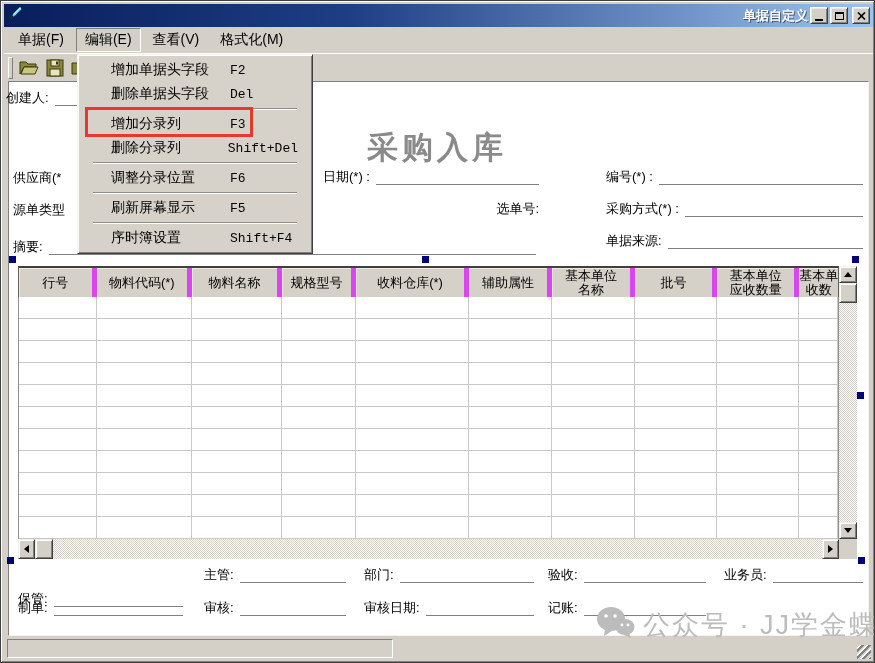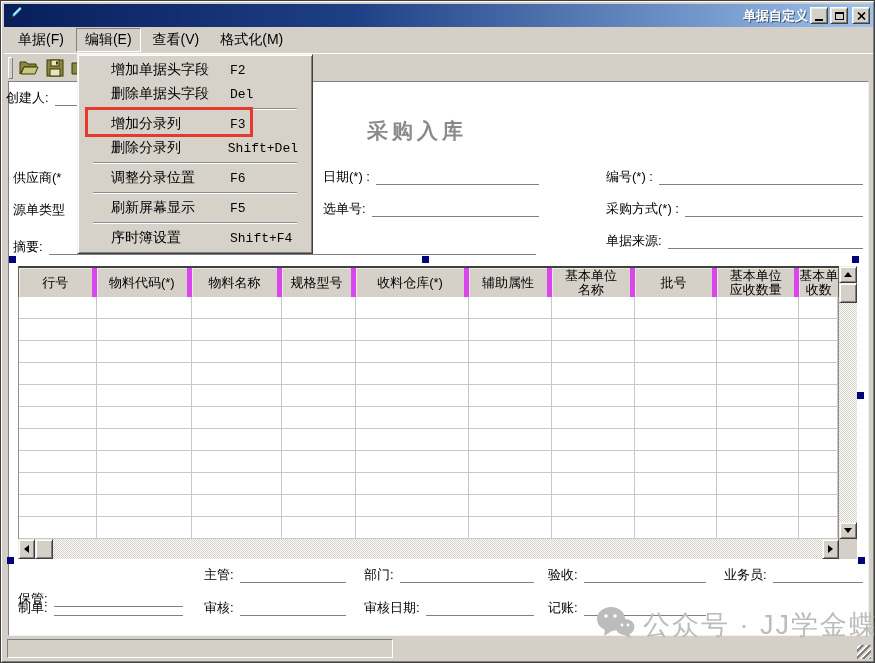--- a/index.html
+++ b/index.html
@@ -31,22 +31,22 @@
   .tool-grip{width:3px;height:20px;border:1px solid;border-color:#fff #808080 #808080 #fff;margin:0 5px 0 4px;}
   .tool-icon{width:22px;height:20px;margin-right:4px;display:flex;align-items:center;justify-content:center;}
   
   .client{position:absolute;left:7px;top:80px;width:861px;height:555px;background:#fff;
     border:1px solid;border-color:#808080 #f4f2ee #f4f2ee #808080;box-sizing:border-box;}
   
   .fieldrow{position:absolute;display:flex;align-items:flex-end;height:16px;}
   .fieldrow .lbl{white-space:nowrap;line-height:16px;}
   .fieldrow .ul{flex:1;border-bottom:1px solid #808080;height:14px;margin-left:6px;}
   .plain-label{position:absolute;white-space:nowrap;}
-  .doc-title{position:absolute;left:366px;top:116px;font-family:"Liberation Serif",serif;
-    font-size:21px;font-weight:bold;letter-spacing:4px;color:#8a8a8a;}
+  .doc-title{position:absolute;left:366px;top:126px;font-family:"Liberation Serif",serif;
+    font-size:31px;font-weight:bold;letter-spacing:4px;color:#8a8a8a;}
   
   .thead{position:absolute;left:17px;top:265px;width:821px;display:flex;
     border:1px solid #606060;border-top:2px solid #404040;background:#d5d1c8;box-sizing:border-box;}
   .th{height:30px;box-sizing:border-box;border-right:5px solid #d946ef;background:#d5d1c8;
     display:flex;align-items:center;justify-content:center;text-align:center;
     font-size:13px;line-height:14px;overflow:hidden;padding:0 7px;
     box-shadow:inset 1px 1px 0 #eeeade;}
   .th:last-child{border-right:none;padding:0 1px;}
   .th .clip2{display:flex;flex-direction:column;align-items:center;}
   .th .clip2 span{white-space:nowrap;}
@@ -173,21 +173,21 @@
   <span class="plain-label" style="left:12px;top:200px;text-align:right;">源单类型</span>
   <div class="fieldrow" style="left:12px;top:238px;width:523px;">
     <span class="lbl">摘要:</span>
       <span class="ul"></span>
   </div>
 
   <div class="fieldrow" style="left:322px;top:168px;width:216px;">
     <span class="lbl">日期(*) :</span>
       <span class="ul"></span>
   </div>
-  <div class="fieldrow" style="left:322px;top:200px;width:216px;">
+  <div class="fieldrow" style="left:322px;top:200px;width:216px;flex-direction:column;">
     <span class="lbl">选单号:</span>
       <span class="ul"></span>
   </div>
   <div class="fieldrow" style="left:605px;top:168px;width:257px;">
     <span class="lbl">编号(*) :</span>
       <span class="ul"></span>
   </div>
   <div class="fieldrow" style="left:605px;top:200px;width:257px;">
     <span class="lbl">采购方式(*) :</span>
       <span class="ul"></span>

